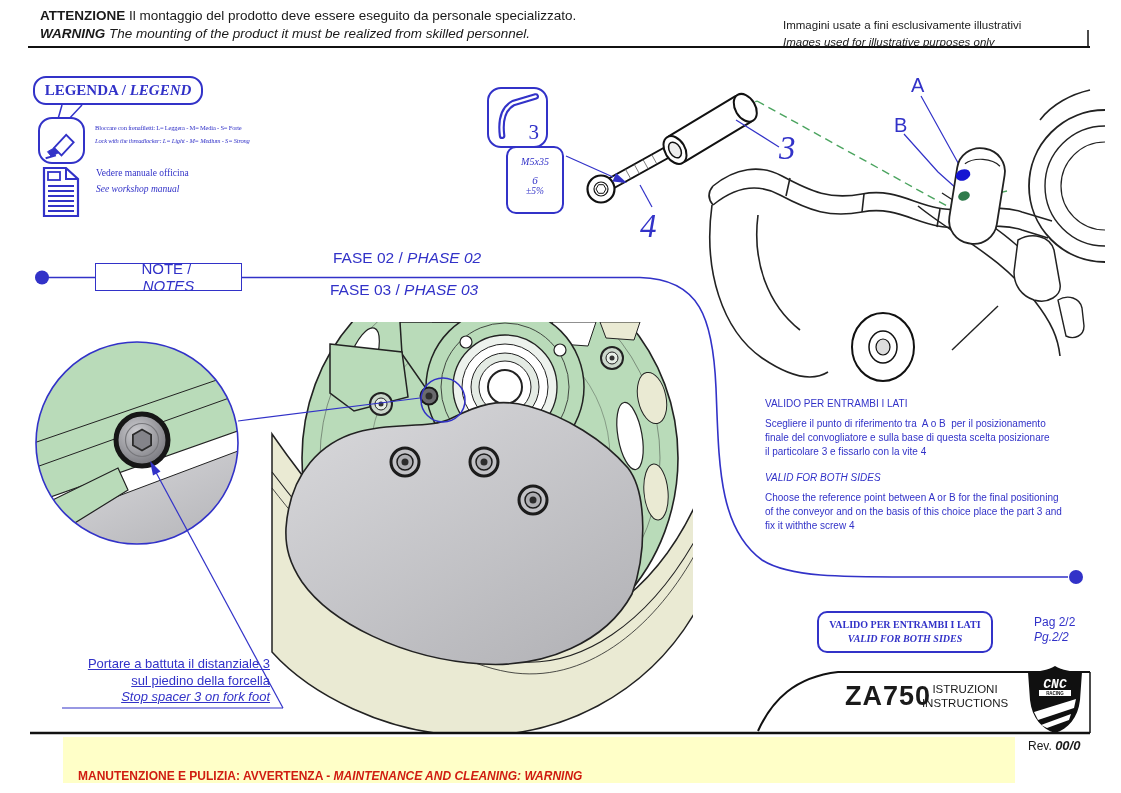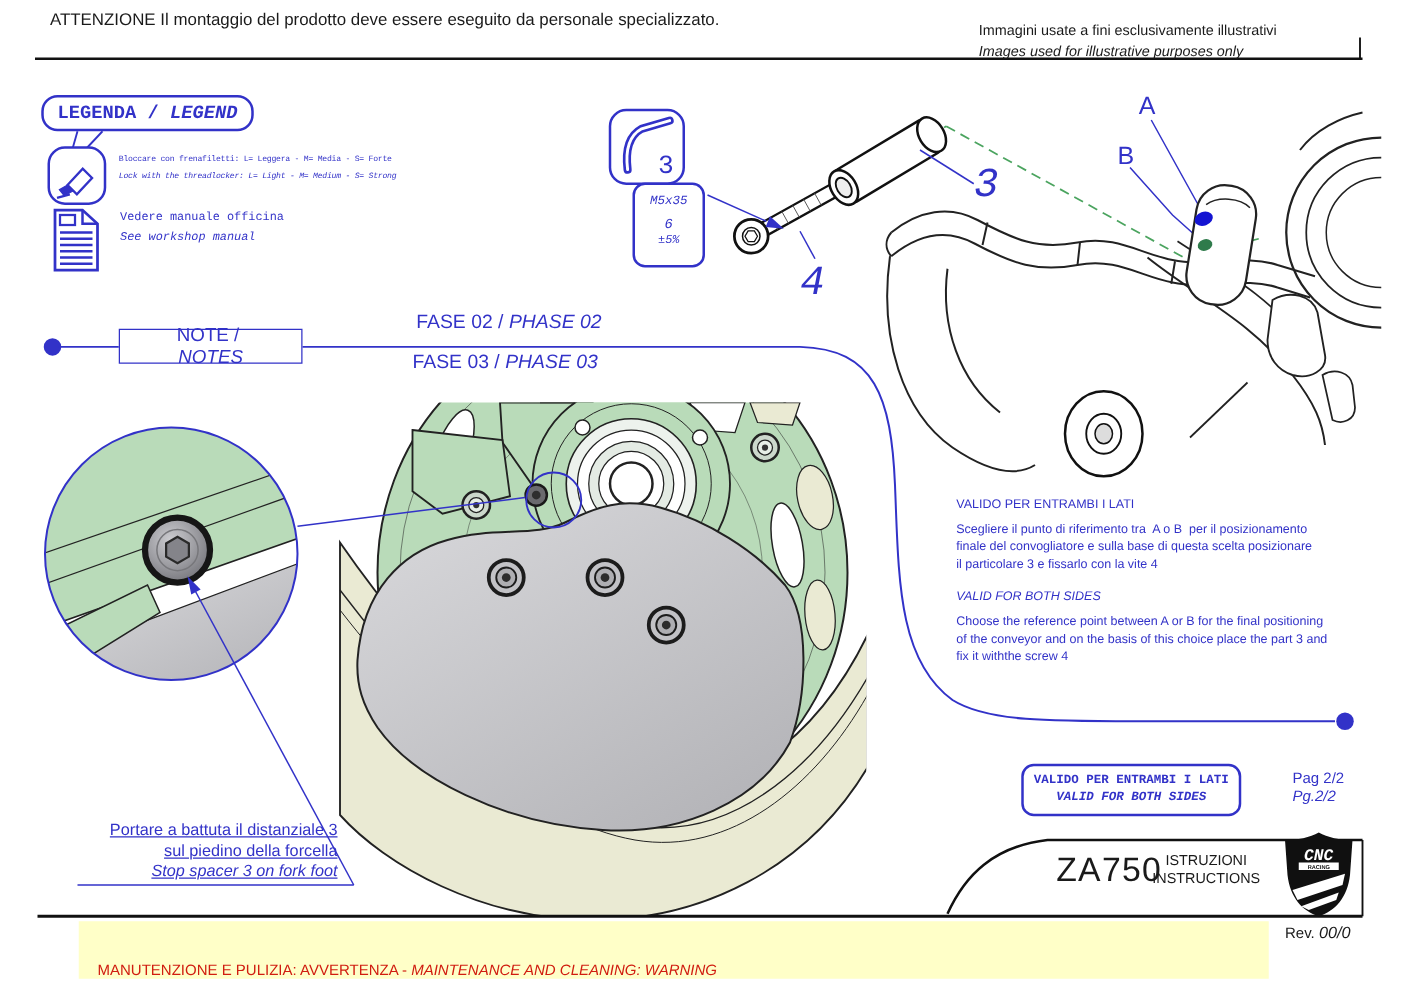--- a/index.html
+++ b/index.html
@@ -3,23 +3,23 @@
 <meta charset="utf-8">
 <style>
   html,body{margin:0;padding:0;background:#fff;}
   .page{position:relative;width:1121px;height:793px;background:#fff;overflow:hidden;
         font-family:"Liberation Sans",sans-serif;color:#1a1a1a;}
   .abs{position:absolute;}
   .art{position:absolute;left:0;top:0;z-index:1;}
   .ov{z-index:2;}
   .blue{color:var(--accent-blue);}
   .red{color:var(--warning-red);}
-  .cad{font-family:Liberation Mono, monospace;}
+  .cad{font-family:Liberation Serif, serif;}
   .it{font-style:italic;}
-  .b{font-weight:normal;}
+  .b{font-weight:bold;}
   .pre{white-space:pre;}
   .box-blue{border:2px solid var(--accent-blue);background:#fff;box-sizing:border-box;}
   .legend-title{left:33px;top:76px;width:170px;height:29px;border-radius:13px;
     display:flex;align-items:center;justify-content:center;font-size:15px;font-weight:bold;}
   .marker-box{left:38px;top:117px;width:47px;height:47px;border-radius:14px;}
   .tool-box{left:487px;top:87px;width:61px;height:61px;border-radius:14px;}
   .spec-box{left:506px;top:146px;width:58px;height:68px;border-radius:10px;
     display:flex;flex-direction:column;align-items:center;}
   .note-box{left:95px;top:263px;width:147px;height:28px;border-width:1.5px;
     display:flex;align-items:center;justify-content:center;font-size:15px;flex-direction:column;}
@@ -247,20 +247,21 @@
     <text x="1055" y="688" text-anchor="middle" font-family="Liberation Mono, monospace" font-size="13" font-weight="bold" font-style="italic" fill="#ffffff">CNC</text>
     <rect x="1039" y="690" width="32" height="6" fill="#ffffff"></rect>
     <text x="1055" y="695" text-anchor="middle" font-family="Liberation Sans, sans-serif" font-size="4.5" font-weight="bold" fill="#101010">RACING</text>
     <path d="M1034,712 L1076,699 L1074,708 L1038,720 Z" fill="#ffffff"></path>
     <path d="M1041,725 L1071,714 L1069,720 L1047,728 Z" fill="#ffffff"></path>
   </g>
 </svg>
 
 <div class="abs ov" style="left:40px;top:7px;font-size:13.5px;line-height:18px;">
   <div><span class="b">ATTENZIONE</span><span> Il montaggio del prodotto deve essere eseguito da personale specializzato.</span></div>
+  <div class="it"><span class="b">WARNING</span><span> The mounting of the product it must be realized from skilled personnel.</span></div>
 </div>
 <div class="abs ov" style="left:783px;top:17px;font-size:11.5px;line-height:17px;">
   <div>Immagini usate a fini esclusivamente illustrativi</div>
   <div class="it">Images used for illustrative purposes only</div>
 </div>
 
 <div class="abs ov box-blue legend-title blue cad">
   <span class="pre">LEGENDA / </span>
       <span class="it">LEGEND</span>
 </div>

